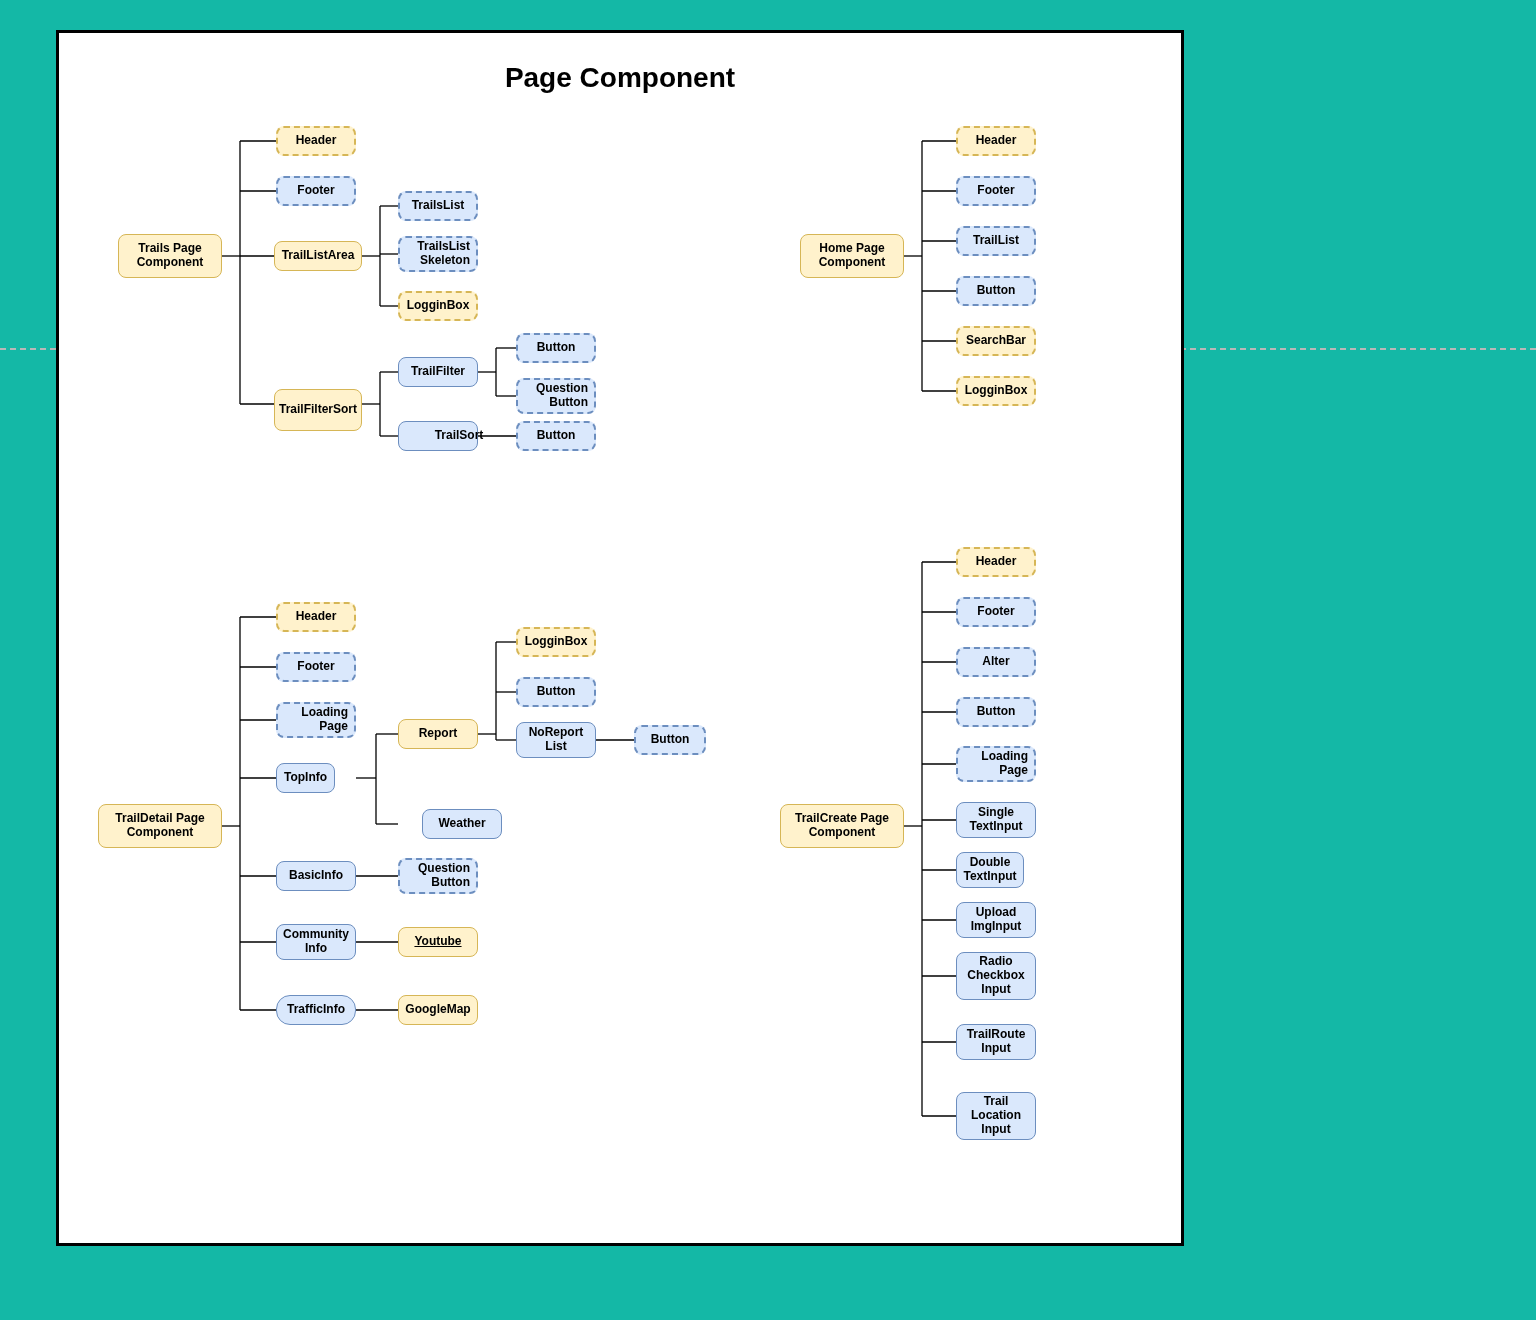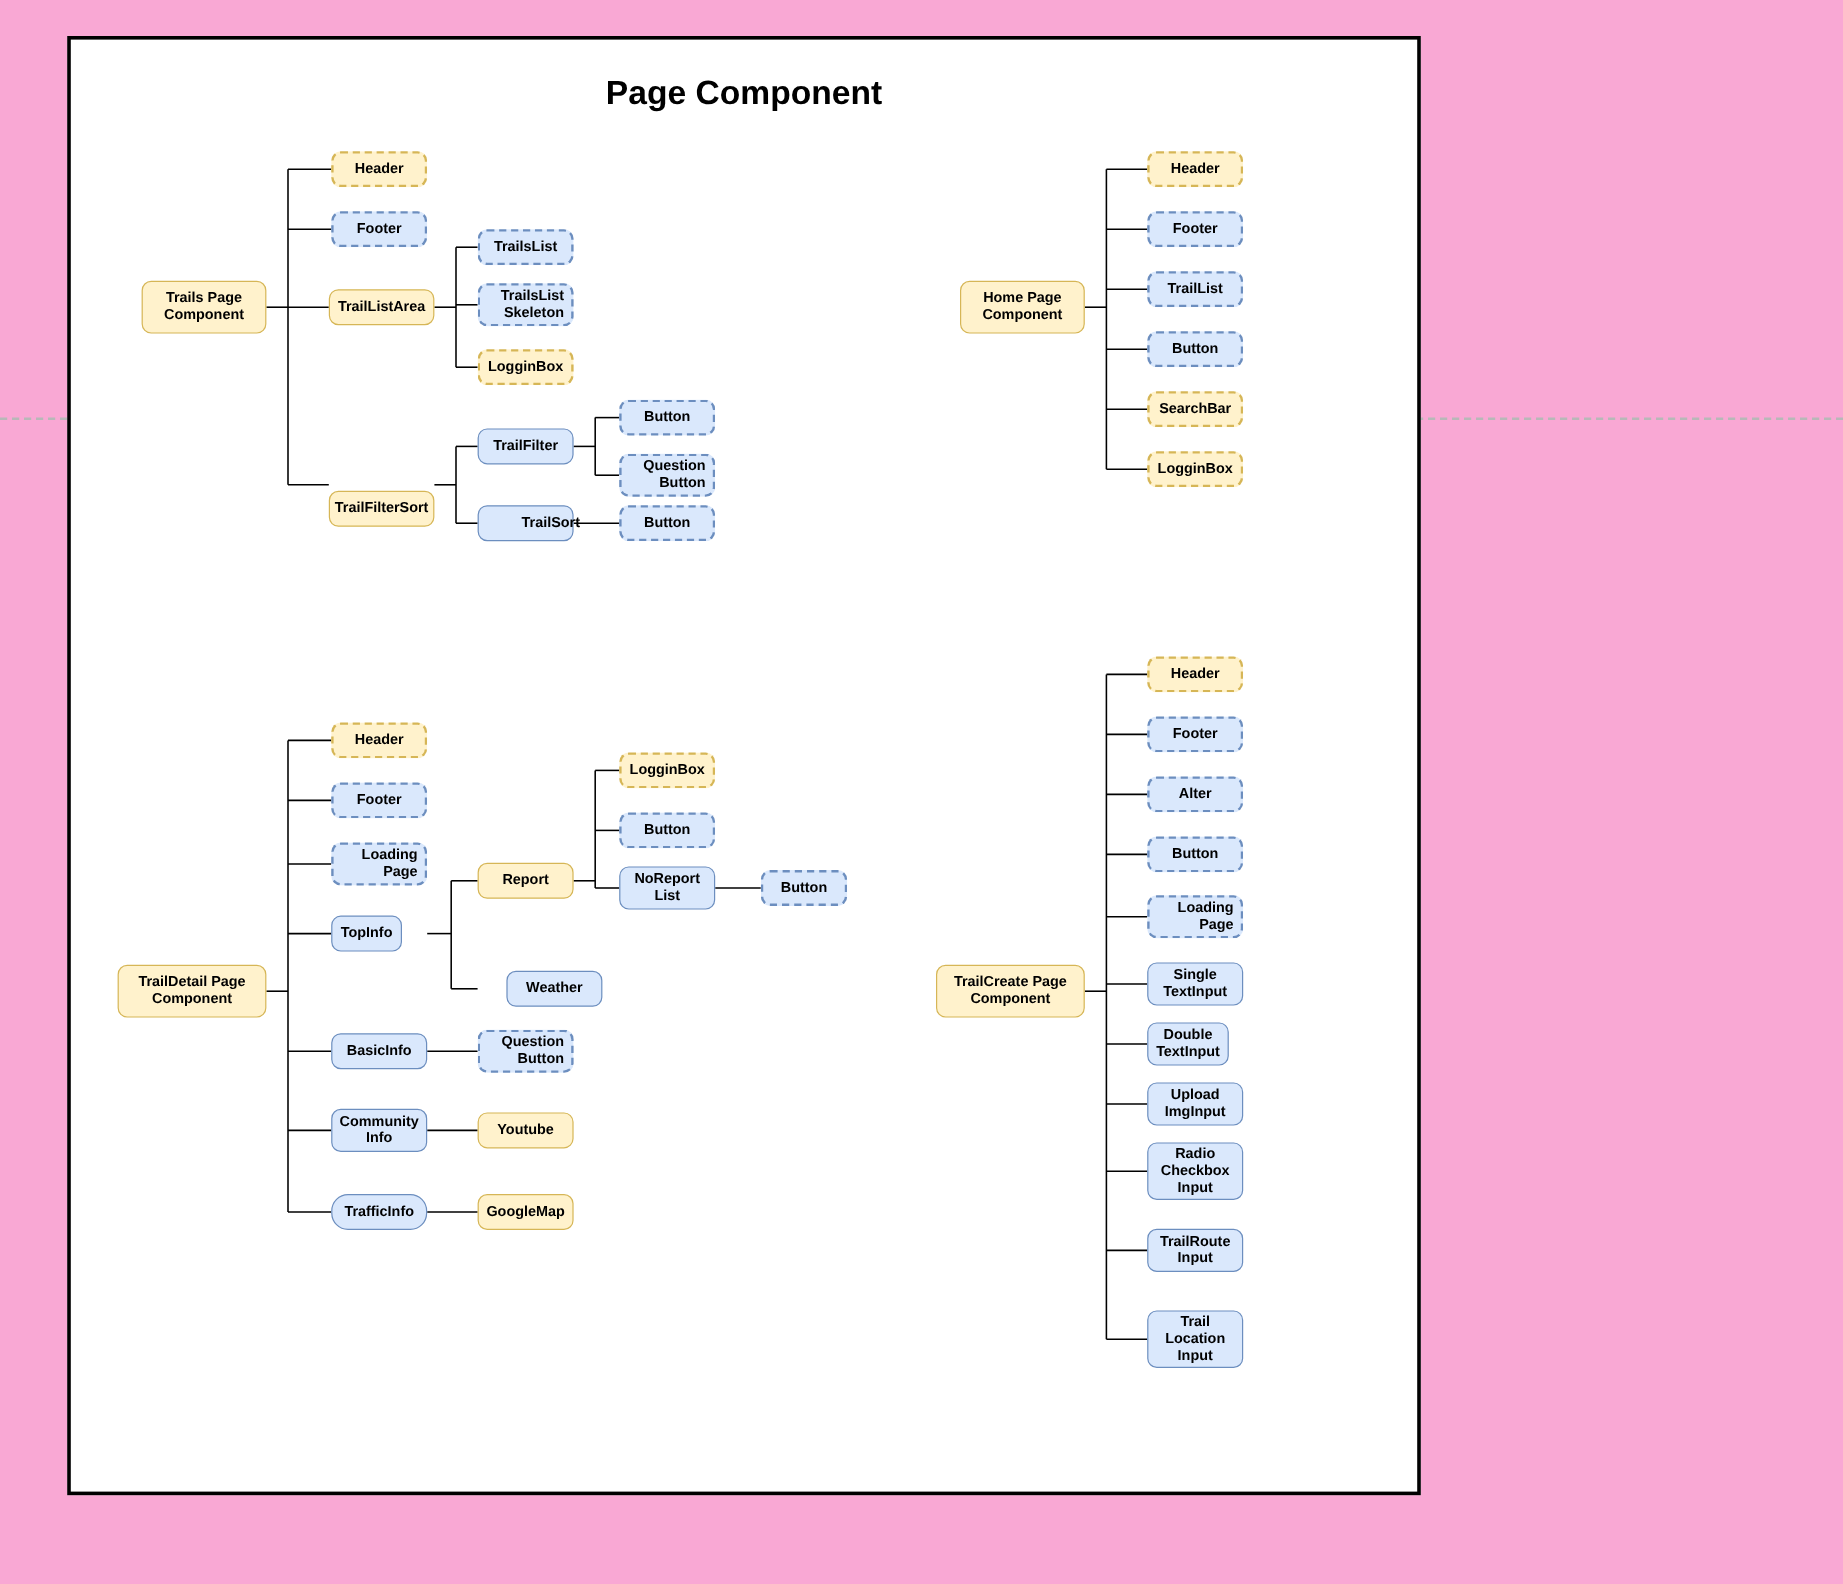--- a/index.html
+++ b/index.html
@@ -6,21 +6,21 @@
     margin: 0;
     padding: 0;
     background: #ffffff;
     font-family: "Helvetica Neue", Helvetica, Arial, sans-serif;
     font-size: 12px;
   }
   .canvas {
     position: relative;
     width: 1536px;
     height: 1320px;
-    background: #f9a8d4;
+    background: #14b8a6;
   }
   .frame {
     position: absolute;
     border: 3px solid #000;
     background: #fff;
   }
   .pagecut {
     position: absolute;
     left: 0;
     width: 1536px;
@@ -146,21 +146,21 @@
 
   <div class="node yellow-solid" style="left:118px; top:234px; width:104px; height:44px;">Trails Page
 Component</div>
   <div class="node yellow-dash" style="left:276px; top:126px; width:80px; height:30px;">Header</div>
   <div class="node blue-dash" style="left:276px; top:176px; width:80px; height:30px;">Footer</div>
   <div class="node yellow-solid" style="left:274px; top:241px; width:88px; height:30px;">TrailListArea</div>
   <div class="node blue-dash" style="left:398px; top:191px; width:80px; height:30px;">TrailsList</div>
   <div class="node blue-dash" style="left:398px; top:236px; width:80px; height:36px;">TrailsList
 Skeleton</div>
   <div class="node yellow-dash" style="left:398px; top:291px; width:80px; height:30px;">LogginBox</div>
-  <div class="node yellow-solid" style="left:274px; top:409px; width:88px; height:30px;">TrailFilterSort</div>
+  <div class="node yellow-solid" style="left:274px; top:389px; width:88px; height:42px;">TrailFilterSort</div>
   <div class="node blue-solid" style="left:398px; top:357px; width:80px; height:30px;">TrailFilter</div>
   <div class="node blue-solid" style="left:398px; top:421px; width:80px; height:30px;padding-left:48px;">TrailSort</div>
   <div class="node blue-dash" style="left:516px; top:333px; width:80px; height:30px;">Button</div>
   <div class="node blue-dash" style="left:516px; top:378px; width:80px; height:36px;">Question
 Button</div>
   <div class="node blue-dash" style="left:516px; top:421px; width:80px; height:30px;">Button</div>
 
   <div class="node yellow-solid" style="left:800px; top:234px; width:104px; height:44px;">Home Page
 Component</div>
   <div class="node yellow-dash" style="left:956px; top:126px; width:80px; height:30px;">Header</div>
@@ -182,21 +182,21 @@
   <div class="node yellow-dash" style="left:516px; top:627px; width:80px; height:30px;">LogginBox</div>
   <div class="node blue-dash" style="left:516px; top:677px; width:80px; height:30px;">Button</div>
   <div class="node blue-solid" style="left:516px; top:722px; width:80px; height:36px;">NoReport
 List</div>
   <div class="node blue-dash" style="left:634px; top:725px; width:72px; height:30px;">Button</div>
   <div class="node blue-solid" style="left:276px; top:861px; width:80px; height:30px;">BasicInfo</div>
   <div class="node blue-dash" style="left:398px; top:858px; width:80px; height:36px;">Question
 Button</div>
   <div class="node blue-solid" style="left:276px; top:924px; width:80px; height:36px;">Community
 Info</div>
-  <div class="node yellow-solid" style="left:398px; top:927px; width:80px; height:30px;">Youtube</div>
+  <div class="node yellow-solid" style="left:398px; top:927px; width:80px; height:30px;text-decoration:underline;">Youtube</div>
   <div class="node blue-solid" style="left:276px; top:995px; width:80px; height:30px;border-radius:14px;">TrafficInfo</div>
   <div class="node yellow-solid" style="left:398px; top:995px; width:80px; height:30px;">GoogleMap</div>
 
   <div class="node yellow-solid" style="left:780px; top:804px; width:124px; height:44px;">TrailCreate Page
 Component</div>
   <div class="node yellow-dash" style="left:956px; top:547px; width:80px; height:30px;">Header</div>
   <div class="node blue-dash" style="left:956px; top:597px; width:80px; height:30px;">Footer</div>
   <div class="node blue-dash" style="left:956px; top:647px; width:80px; height:30px;">Alter</div>
   <div class="node blue-dash" style="left:956px; top:697px; width:80px; height:30px;">Button</div>
   <div class="node blue-dash" style="left:956px; top:746px; width:80px; height:36px;">Loading

